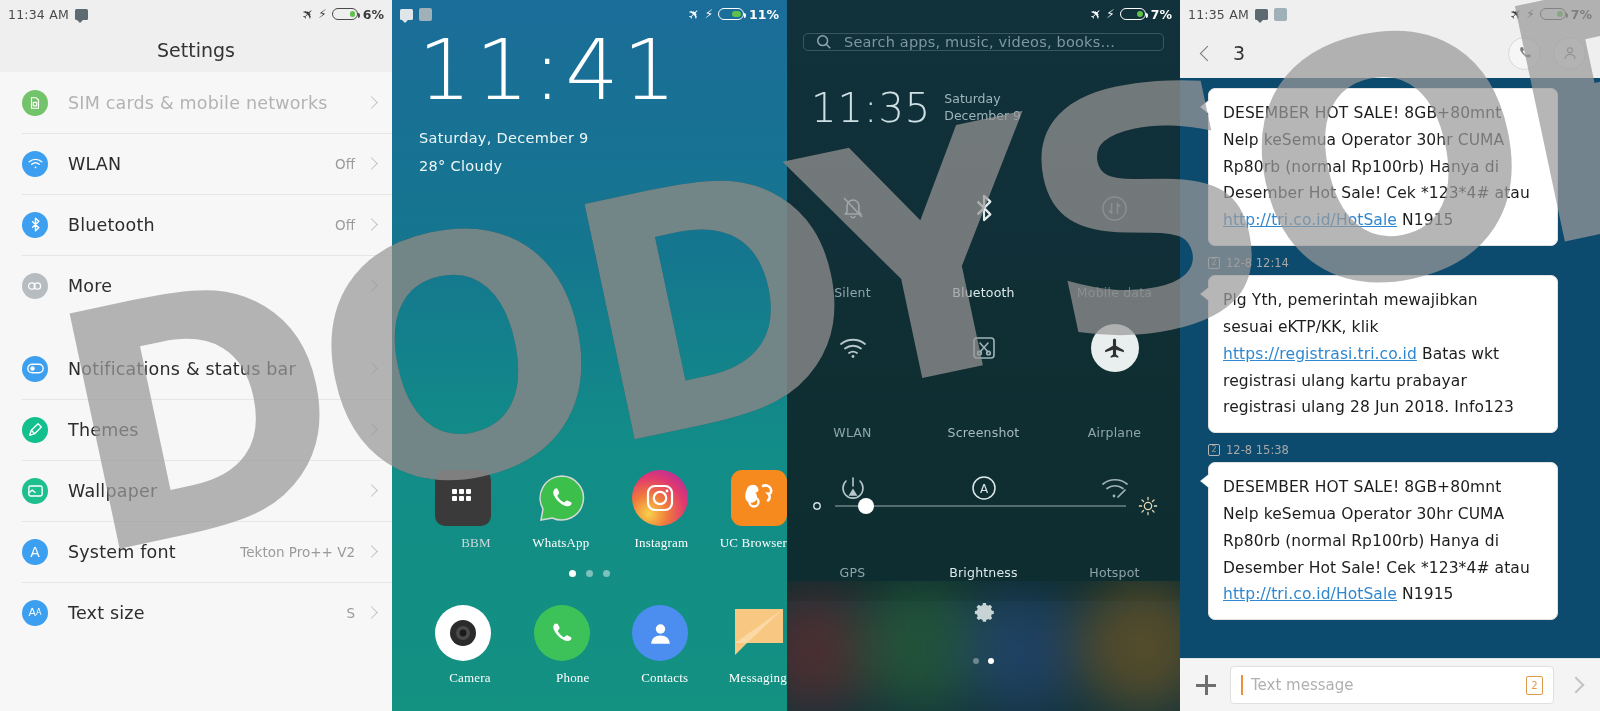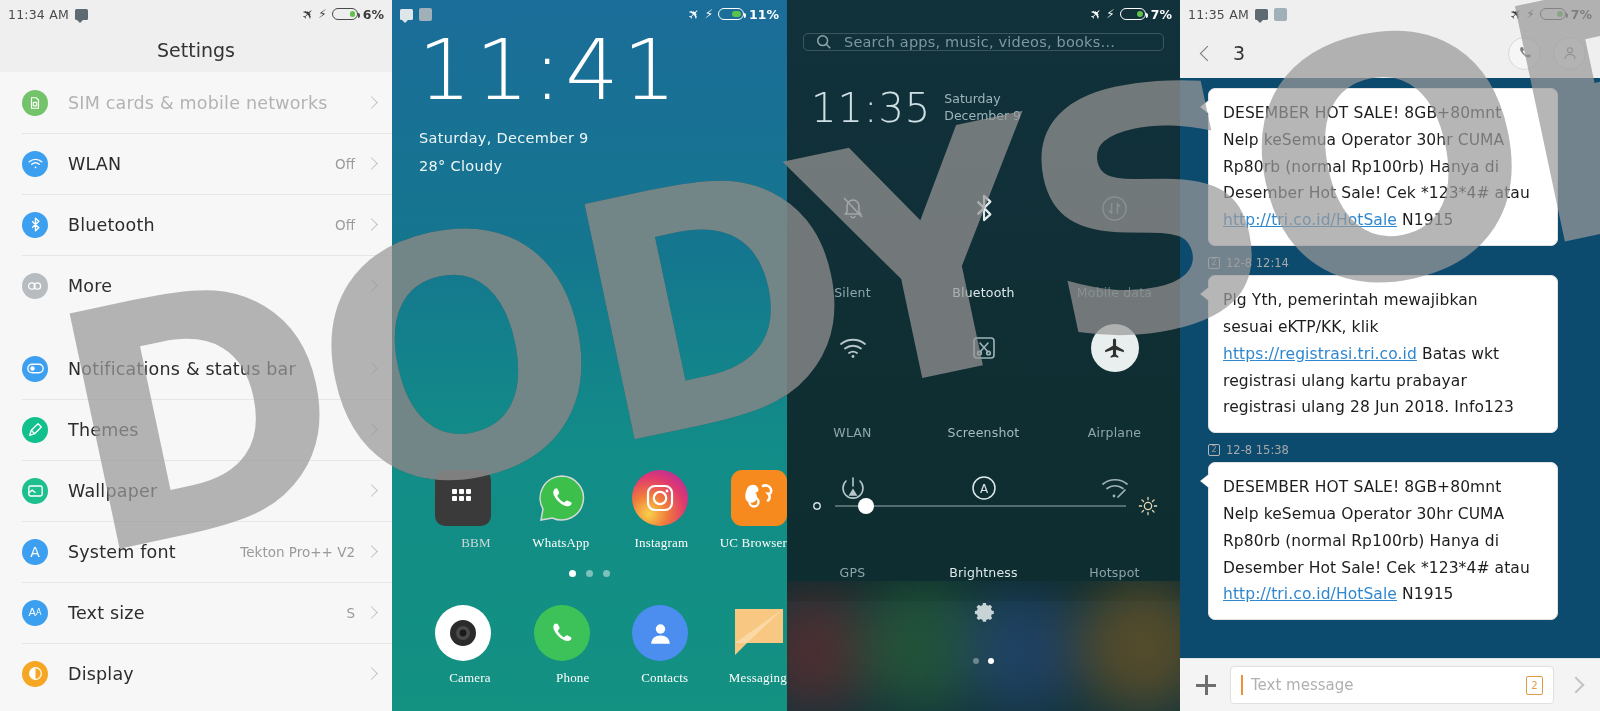--- a/index.html
+++ b/index.html
@@ -286,30 +286,20 @@
         <span class="chev"></span>
       </div>
 
       <div class="set-row">
         <span class="set-ico" style="background:#3c9ff0;font-size:11px">A<span style="font-size:8px">A</span></span>
         <span class="set-label">Text size</span>
         <span class="set-val">S</span>
         <span class="chev"></span>
       </div>
 
-      <div class="set-row">
-        <span class="set-ico" style="background:#f5a623">
-          <svg width="15" height="15" viewBox="0 0 18 18" fill="none" stroke="#fff" stroke-width="1.5">
-            <circle cx="9" cy="9" r="7"></circle>
-              <path d="M9 2a7 7 0 0 0 0 14z" fill="#fff" stroke="none"></path>
-          </svg>
-        </span>
-        <span class="set-label">Display</span>
-        <span class="chev"></span>
-      </div>
     </div>
   </div>
 
   <div class="panel" id="p-home">
     <div id="wm-wall">
       <svg viewBox="0 0 1600 711" xmlns="http://www.w3.org/2000/svg">
         <text class="wm-dark" x="90" y="555" transform="rotate(-12 90 555)">DODYSOFT</text>
       </svg>
     </div>
 

